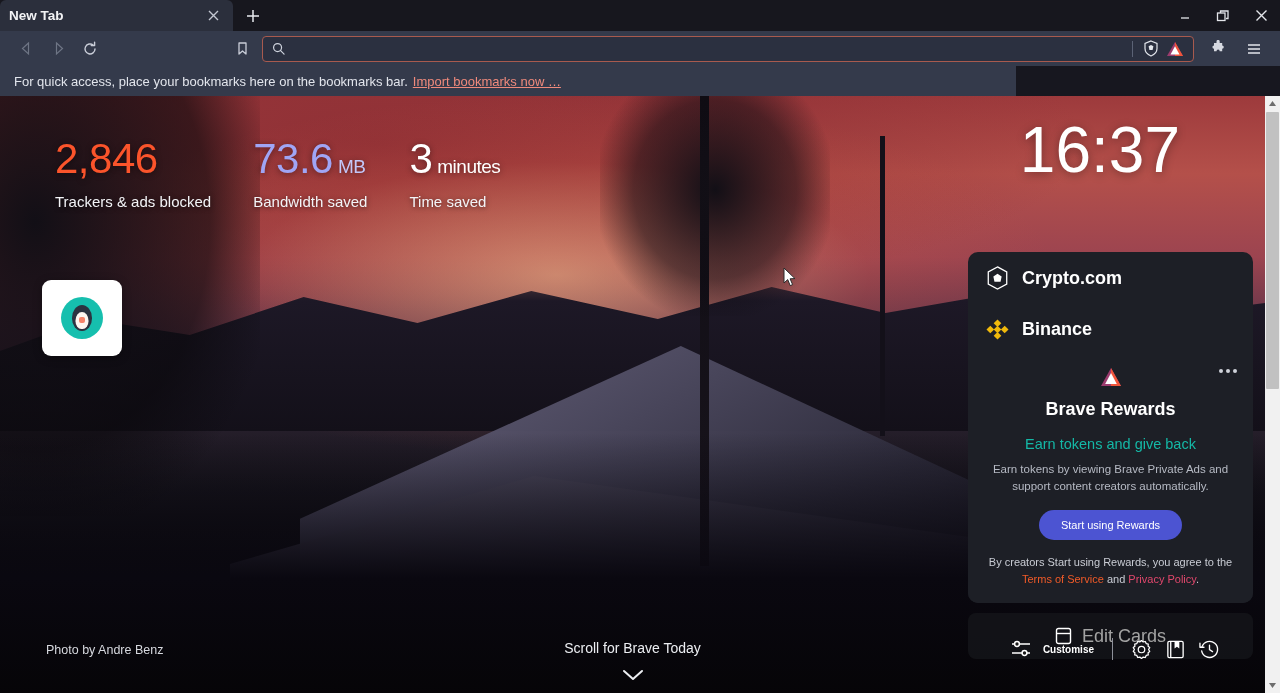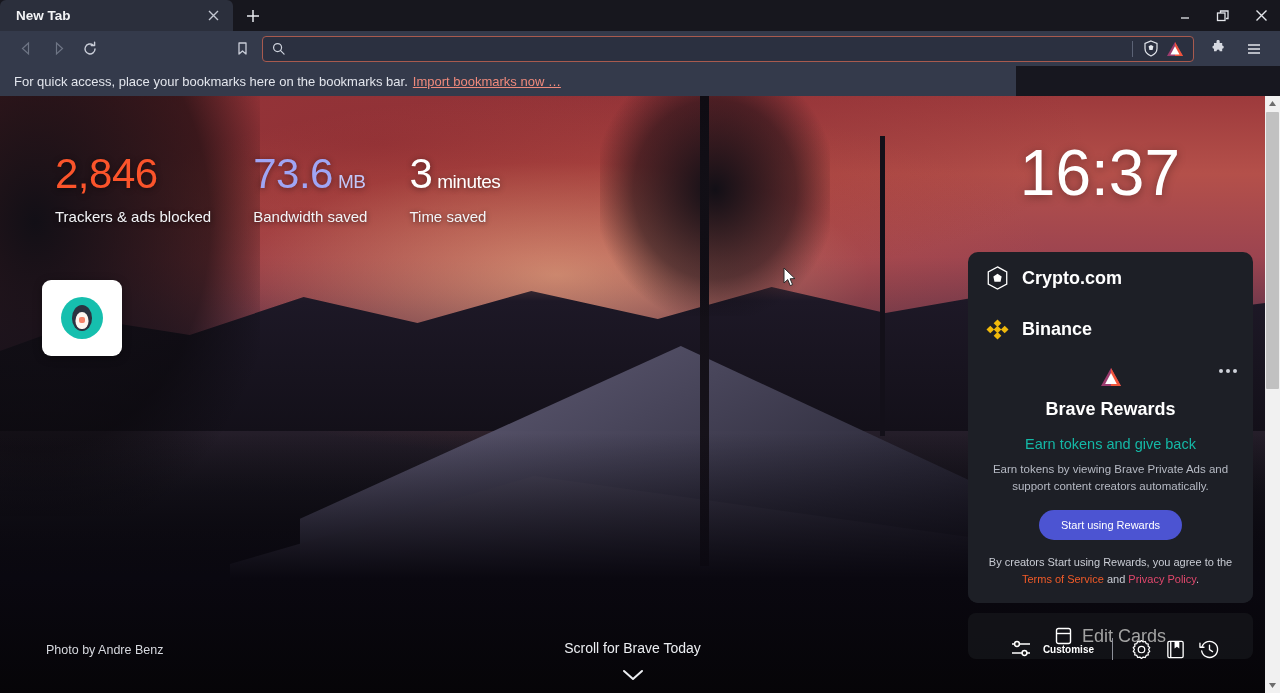--- a/index.html
+++ b/index.html
@@ -14,21 +14,21 @@
   .tabstrip {
     position: absolute; top: 0; left: 0; width: 1280px; height: 31px;
     background: #17171e;
     display: flex; align-items: flex-end;
   }
   .tab {
     width: 233px; height: 31px;
     background: #2b2f3c;
     border-top-left-radius: 6px; border-top-right-radius: 6px;
     display: flex; align-items: center;
-    padding: 0 10px 0 16px;
+    padding: 0 10px 0 9px;
     position: relative;
   }
   .tab-title {
     color: #f2f3f5; font-size: 13.5px; font-weight: bold;
     flex: 1; white-space: nowrap; overflow: hidden;
   }
   .tab-close {
     width: 20px; height: 20px; display: flex; align-items: center;
     justify-content: center; color: #c3c7d1; font-size: 14px;
     line-height: 1;
@@ -138,41 +138,41 @@
     position: absolute; left: 600px; top: -10px; width: 230px; height: 230px;
     background: radial-gradient(ellipse at 50% 45%, #120f16 0%, rgba(14,11,18,0.55) 50%, rgba(0,0,0,0) 75%);
   }
   .tree2 {
     position: absolute; left: 880px; top: 40px; width: 5px; height: 300px;
     background: #131019;
   }
 
   
   .stats {
-    position: absolute; left: 55px; top: 57px;
+    position: absolute; left: 55px; top: 42px;
     display: flex; align-items: flex-start; gap: 42px;
   }
   .stat-num {
     font-size: 42px; font-weight: 300; line-height: 1;
     letter-spacing: -0.5px;
     text-shadow: 0 1px 6px rgba(0,0,0,.45);
   }
   .stat-unit { font-size: 19px; font-weight: 400; margin-left: 5px; }
   .stat-label {
     color: #f3f4f7; font-size: 15px; margin-top: 13px;
     text-shadow: 0 1px 5px rgba(0,0,0,.6);
   }
   .s-red { color: #fb542b; }
   .s-blue { color: #a0a5f5; }
   .s-blue-unit { color: #c3c6f8; }
   .s-white { color: #ffffff; }
 
   
   .clock {
-    position: absolute; right: 85px; top: 45px;
+    position: absolute; right: 85px; top: 22px;
     color: #fff; font-size: 64px; font-weight: 300;
     letter-spacing: 0px; line-height: 1;
     text-shadow: 0 2px 10px rgba(0,0,0,.35);
   }
 
   
   .tile {
     position: absolute; left: 42px; top: 184px;
     width: 80px; height: 76px;
     background: #ffffff; border-radius: 9px;

